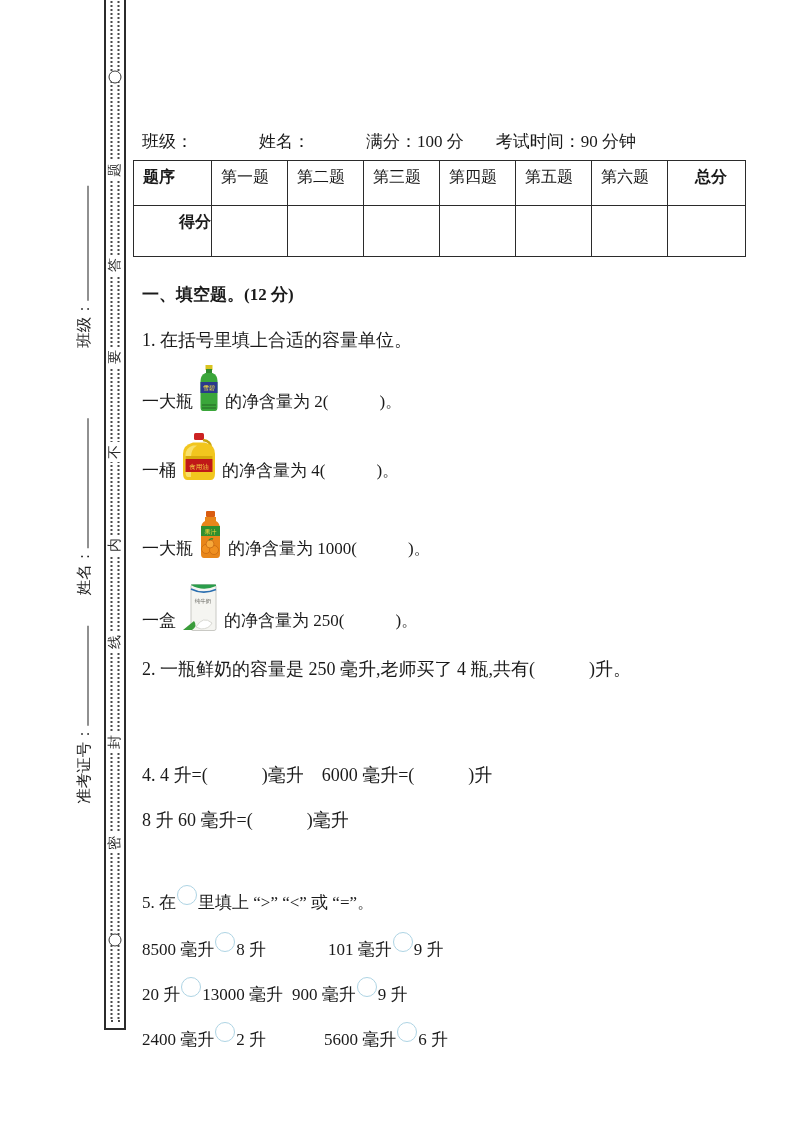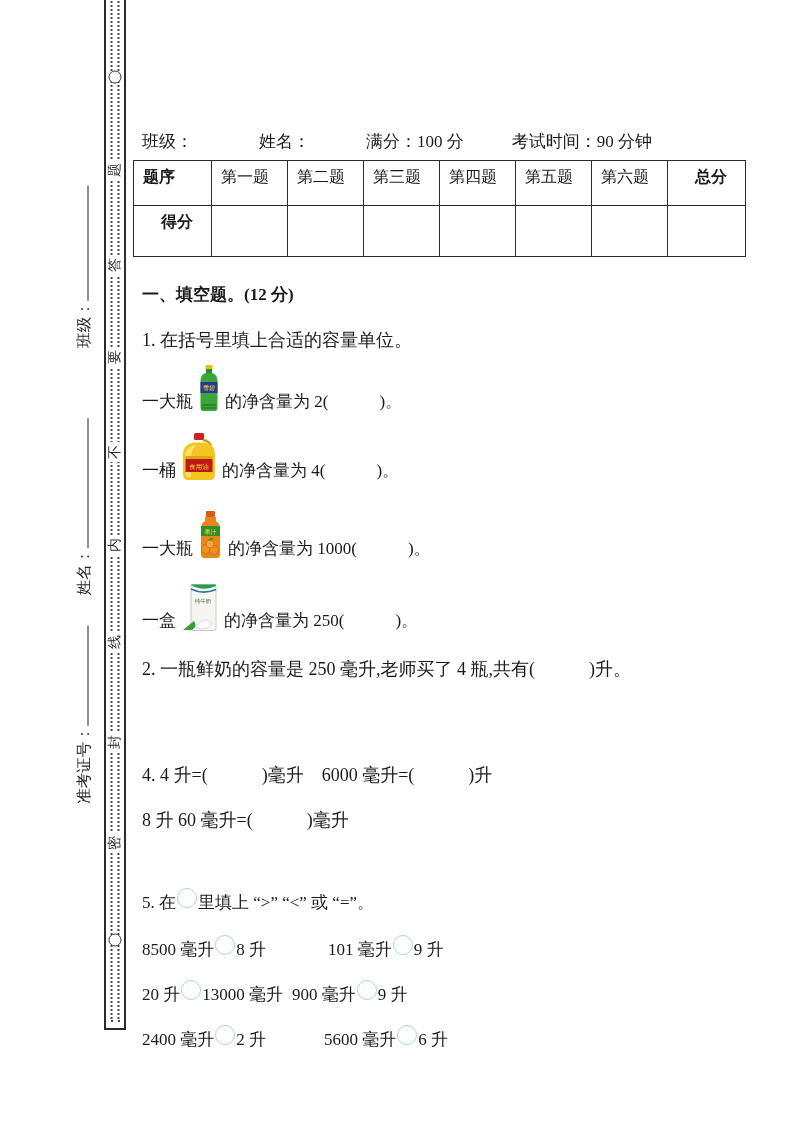--- a/index.html
+++ b/index.html
@@ -35,46 +35,46 @@
   
   .content{position:absolute;left:133px;top:0;width:614px;height:1122px;}
   .abs{position:absolute;}
   .title{
     left:0;top:76px;width:100%;text-align:center;
     font-size:24px;font-weight:bold;letter-spacing:1px;
   }
   .info-line{left:9px;top:130px;display:flex;align-items:baseline;font-size:17px;}
   .info-line .gap1{margin-left:66px;}
   .info-line .gap2{margin-left:56px;}
-  .info-line .gap3{margin-left:48px;}
+  .info-line .gap3{margin-left:32px;}
   table.score{
     left:0;top:160px;width:613px;border-collapse:collapse;table-layout:fixed;
     font-size:16px;
   }
   table.score td{
     border:1.5px solid #2b2b2b;vertical-align:top;
     padding:6px 0 12px 9px;box-sizing:border-box;
   }
   table.score tr.r1 td{height:45px;}
-  table.score tr.r2 td{height:51px;}
+  table.score tr.r2 td{height:51px;text-align:right;}
   td.bold{font-weight:bold;}
   td.ctr{text-align:center;padding-left:0;}
   .sec-head{left:9px;top:283px;font-size:17px;font-weight:bold;}
   .q-text{left:9px;top:0;font-size:18px;line-height:23px;white-space:nowrap;}
   .item-line{
     position:absolute;left:9px;display:flex;align-items:flex-end;
     font-size:17px;line-height:23px;white-space:nowrap;
   }
   .item-line .pic{margin:0 3px;flex:0 0 auto;display:block;}
   .cmp-circle{
     display:inline-block;width:20px;height:20px;border:1.6px solid #aed4e4;
     border-radius:50%;background:#fff;box-sizing:border-box;
     vertical-align:middle;position:relative;top:-6px;margin:0 1px;
   }
-  .q5-row{position:absolute;left:9px;display:flex;align-items:flex-end;
+  .q5-row{position:absolute;left:9px;display:flex;align-items:flex-start;
     font-size:17px;white-space:nowrap;}
   .spacer{display:inline-block;height:1px;}
 </style>
 </head>
 <body>
 
 <div class="seal-strip">
   <div class="seal-dots"></div>
   <span class="seal-ring" style="top:85px"></span>
   <span class="seal-char" style="top:178px">题</span>

